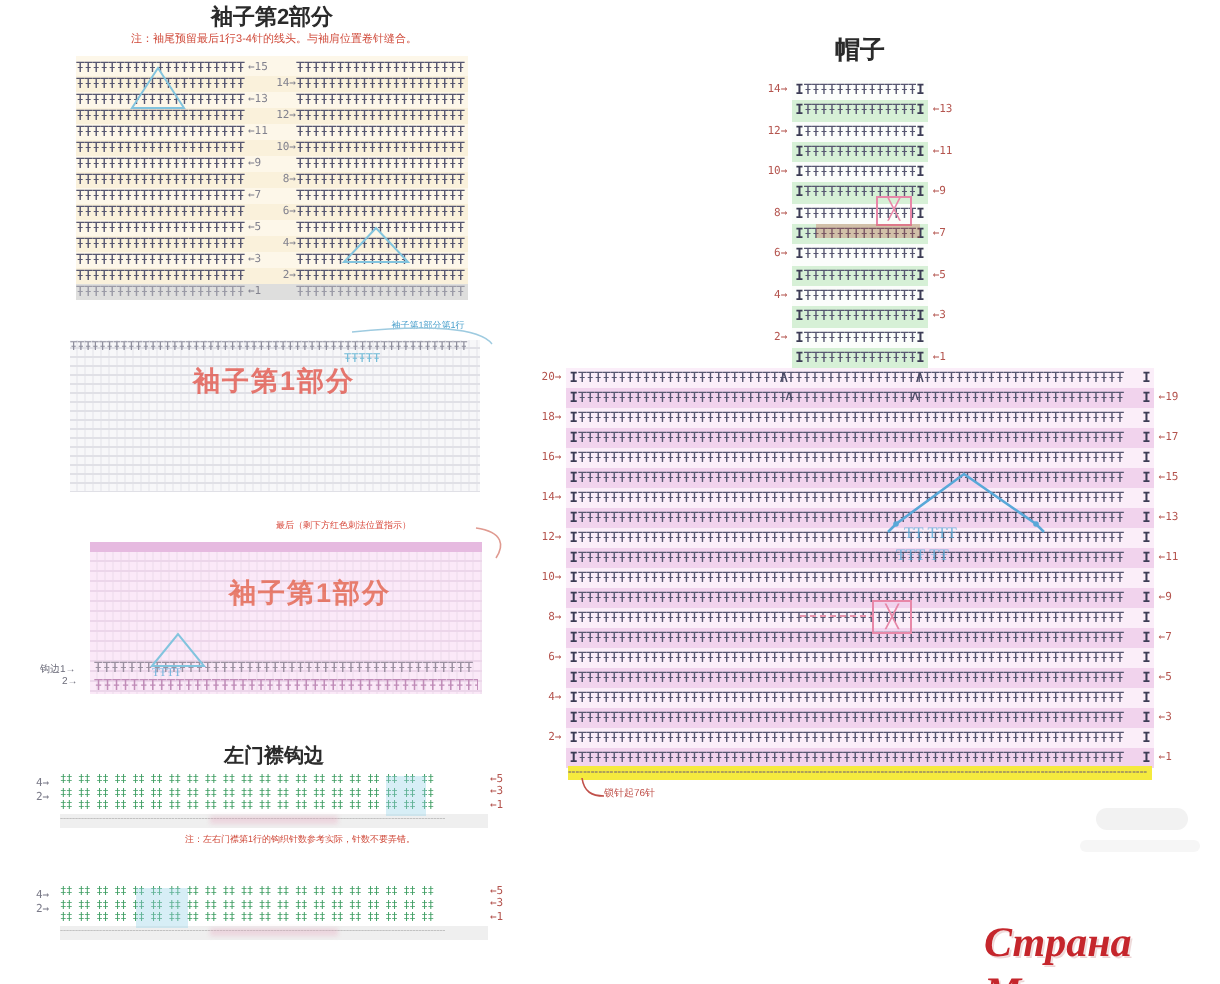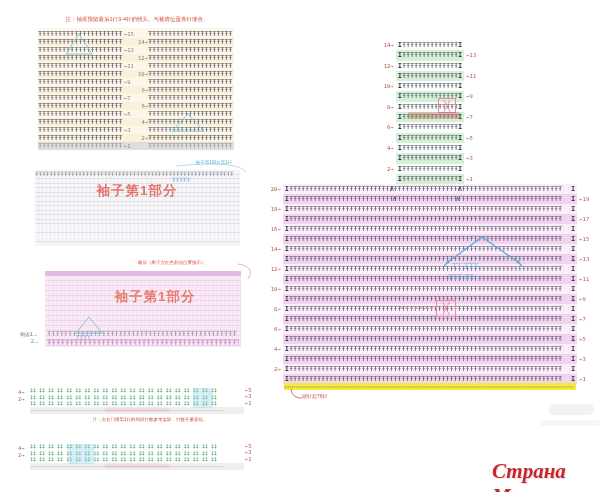--- a/index.html
+++ b/index.html
@@ -88,20 +88,21 @@
     font-weight:bold;font-size:21px;color:#c5262c;
     text-shadow:0 0 2px rgba(255,255,255,.9),1px 1px 0 rgba(150,20,20,.2);}
 
   svg.overlay{position:absolute;left:0;top:0;pointer-events:none;}
 </style>
 </head>
 <body>
 
 <div id="sheet">
 
+  <div class="abs ttl" style="left:38px;top:1px;width:196px;font-size:11px;">袖子第2部分</div>
   <div class="abs note" style="left:40px;top:16px;width:194px;font-size:5.5px;">注：袖尾预留最后1行3-4针的线头。与袖肩位置卷针缝合。</div>
   <div class="abs" id="s2rows">
       <div class="s2row">
         <span class="blk">ŦŦŦŦŦŦŦŦŦŦŦŦŦŦŦŦŦŦŦŦŦ</span>
         <span class="ctr la">←15</span>
         <span class="blk">ŦŦŦŦŦŦŦŦŦŦŦŦŦŦŦŦŦŦŦŦŦ</span>
       </div>
       <div class="s2row">
         <span class="blk">ŦŦŦŦŦŦŦŦŦŦŦŦŦŦŦŦŦŦŦŦŦ</span>
         <span class="ctr ra">14→</span>
@@ -185,20 +186,21 @@
   <div class="abs" id="pinkChart">
     <div class="abs" id="pinkBand"></div>
   </div>
   <div class="abs" id="pinkOverlay">袖子第1部分</div>
   <div class="abs mono" id="pinkRow1">ŦŦŦŦŦŦŦŦŦŦŦŦŦŦŦŦŦŦŦŦŦŦŦŦŦŦŦŦŦŦŦŦŦŦŦŦŦŦŦŦŦŦŦŦŦ</div>
   <div class="abs mono" id="pinkRow2">ŦŦŦŦŦŦŦŦŦŦŦŦŦŦŦŦŦŦŦŦŦŦŦŦŦŦŦŦŦŦŦŦŦŦŦŦŦŦŦŦŦŦŦŦŦ</div>
   <div class="abs edgeLab" style="left:20px;top:331px;">钩边1→</div>
   <div class="abs edgeLab" style="left:31px;top:338px;">2→</div>
   <div class="abs mono bluetxt" style="left:76px;top:334px;font-size:6px;">ŦŦŦŦ</div>
 
+  <div class="abs ttl" style="left:30px;top:371px;width:214px;font-size:10px;">左门襟钩边</div>
   <div class="abs placket" id="plackL" style="left:30px;top:387px;">
       <div class="prow">‡‡ ‡‡ ‡‡ ‡‡ ‡‡ ‡‡ ‡‡ ‡‡ ‡‡ ‡‡ ‡‡ ‡‡ ‡‡ ‡‡ ‡‡ ‡‡ ‡‡ ‡‡ ‡‡ ‡‡ ‡‡</div>
       <div class="prow">‡‡ ‡‡ ‡‡ ‡‡ ‡‡ ‡‡ ‡‡ ‡‡ ‡‡ ‡‡ ‡‡ ‡‡ ‡‡ ‡‡ ‡‡ ‡‡ ‡‡ ‡‡ ‡‡ ‡‡ ‡‡</div>
       <div class="prow">‡‡ ‡‡ ‡‡ ‡‡ ‡‡ ‡‡ ‡‡ ‡‡ ‡‡ ‡‡ ‡‡ ‡‡ ‡‡ ‡‡ ‡‡ ‡‡ ‡‡ ‡‡ ‡‡ ‡‡ ‡‡</div>
       <div class="pgray">╌╌╌╌╌╌╌╌╌╌╌╌╌╌╌╌╌╌╌╌╌╌╌╌╌╌╌╌╌╌╌╌╌╌╌╌╌╌╌╌╌╌╌╌╌╌╌╌╌╌╌╌╌╌╌╌╌╌╌╌╌╌╌╌</div>
     </div>
   <span class="abs pnum pnL" style="left:18px;top:389px;">4→</span>
   <span class="abs pnum pnL" style="left:18px;top:396px;">2→</span>
   <span class="abs pnum pnR" style="left:245px;top:387px;">←5</span>
   <span class="abs pnum pnR" style="left:245px;top:393px;">←3</span>
@@ -215,20 +217,21 @@
       <div class="pgray">╌╌╌╌╌╌╌╌╌╌╌╌╌╌╌╌╌╌╌╌╌╌╌╌╌╌╌╌╌╌╌╌╌╌╌╌╌╌╌╌╌╌╌╌╌╌╌╌╌╌╌╌╌╌╌╌╌╌╌╌╌╌╌╌</div>
     </div>
   <span class="abs pnum pnL" style="left:18px;top:445px;">4→</span>
   <span class="abs pnum pnL" style="left:18px;top:452px;">2→</span>
   <span class="abs pnum pnR" style="left:245px;top:443px;">←5</span>
   <span class="abs pnum pnR" style="left:245px;top:449px;">←3</span>
   <span class="abs pnum pnR" style="left:245px;top:456px;">←1</span>
   <div class="abs bluehl" style="left:68px;top:444px;width:26px;height:20px;"></div>
   <div class="abs smudge" style="left:105px;top:464px;width:64px;height:4px;"></div>
 
+  <div class="abs ttl" id="hatTitle">帽子</div>
   <div class="abs" id="hatTop">
       <div class="hrow top fwd">
         <span class="hlab hl">14→</span>
         <span class="band">
           <span class="edge">I</span>
           <span class="mid">ŦŦŦŦŦŦŦŦŦŦŦŦŦŦ</span>
           <span class="edge">I</span>
         </span>
         <span class="hlab hr"></span>
       </div>

